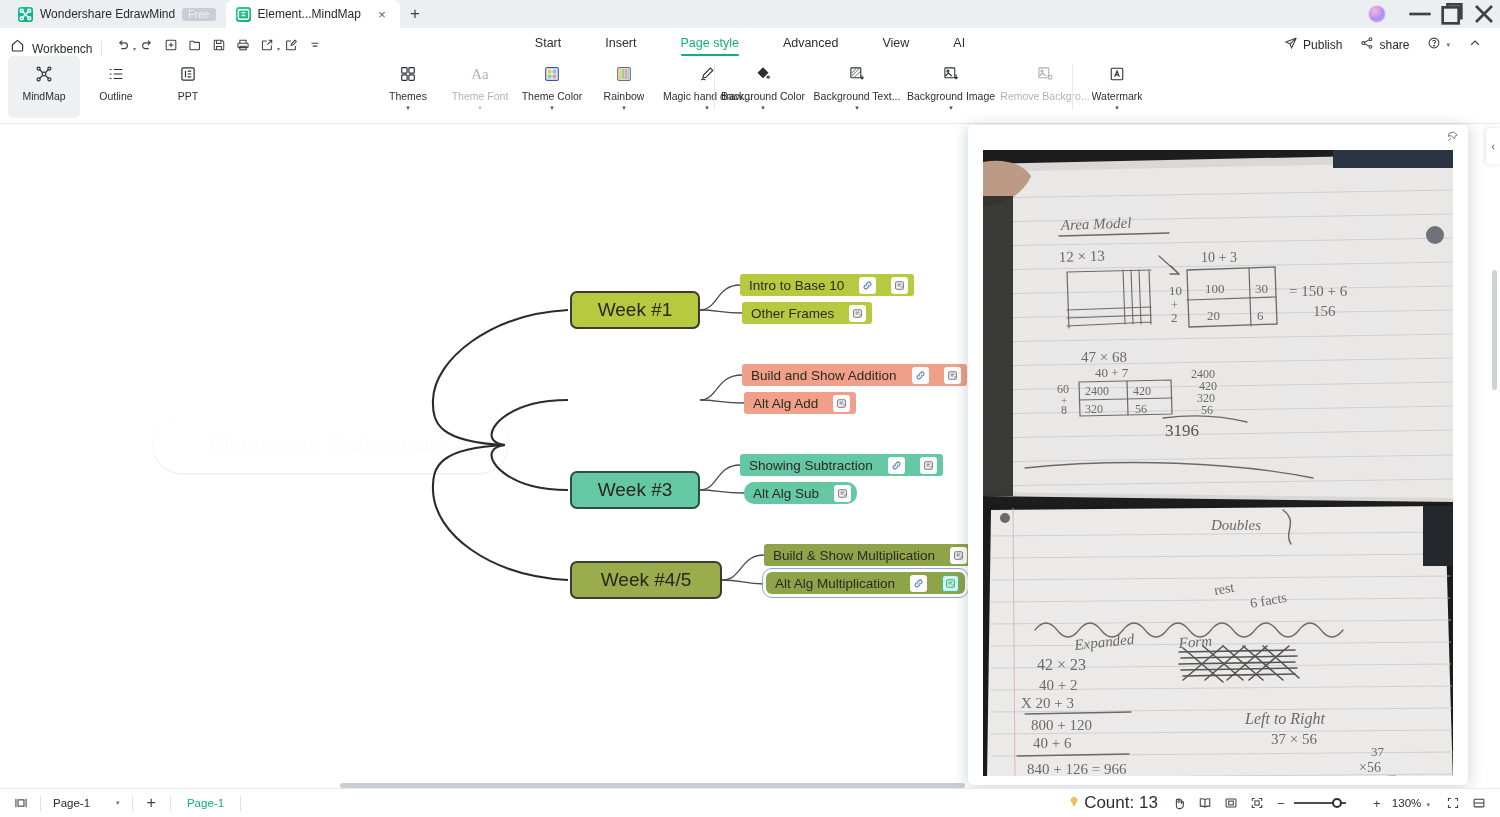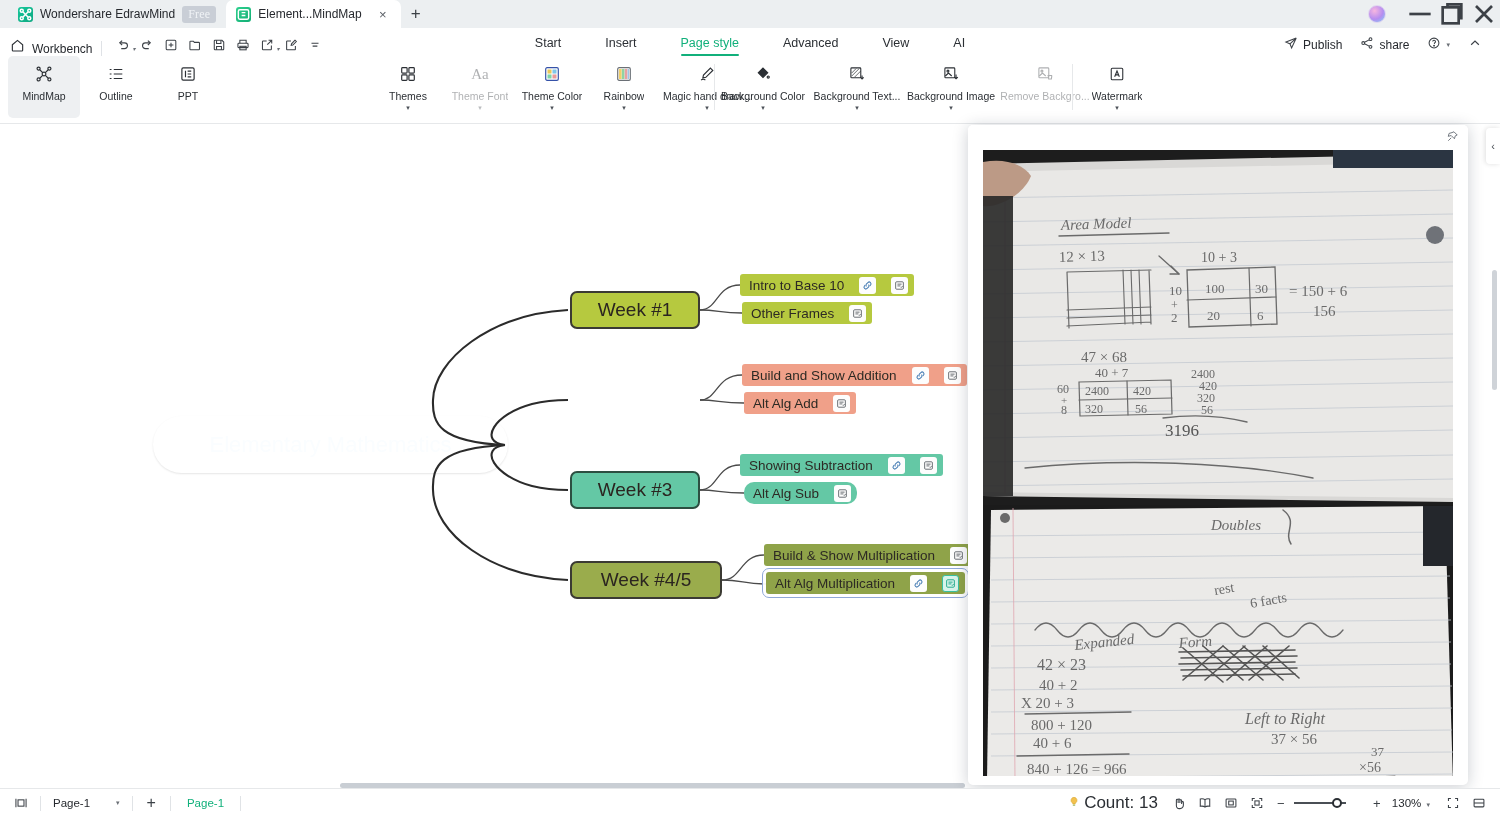--- a/index.html
+++ b/index.html
@@ -24,22 +24,22 @@
   .tab.inactive { background: transparent; }
   .tab.active { background: #fff; }
   .tab-ico {
     width: 15px; height: 15px; border-radius: 3px;
     display: inline-flex; align-items: center; justify-content: center;
     color: #fff; font-size: 9px; font-weight: bold; flex: 0 0 auto;
   }
   .tab-ico.brand { background: linear-gradient(135deg,#16c79a,#0fa882); }
   .tab-ico.doc { background: linear-gradient(135deg,#2fd18f,#12ad74); }
   .free-badge {
-    background: #c9ced6; color: #f0f3f6; font-size: 12px;
-    border-radius: 3px; padding: 1px 6px; letter-spacing: .2px; font-family: Liberation Serif, serif;
+    background: #c9ced6; color: #f0f3f6; font-size: 10px;
+    border-radius: 3px; padding: 1px 6px; letter-spacing: .2px;
   }
   .tab-close {
     font-size: 13px; color: #5a5f66; margin-left: 6px; line-height: 1;
     width: 16px; text-align: center; cursor: pointer;
   }
   .tab-plus {
     font-size: 17px; color: #3c4147; width: 30px; height: 28px;
     display: flex; align-items: center; justify-content: center; cursor: pointer;
   }
   .win-ctrls {
@@ -656,21 +656,21 @@
     </div>
     <div class="node leaf-node" style="left:764px; top:420px; background:#8fa349;">
       <span>Build &amp; Show Multiplication</span>
       <span class="chip">
         <svg viewBox="0 0 16 16" fill="none" stroke="#4e545a" stroke-width="1.2">
             <rect x="2.4" y="2.6" width="11.2" height="10.8" rx="1.4"></rect>
             <path d="M5 6h6M5 8.6h4.4M10 11.4l2.6-2.6"></path>
           </svg>
       </span>
     </div>
-    <div class="node leaf-node selected" style="left:766px; top:448px; background:#8fa349;">
+    <div class="node leaf-node selected" style="left:766px; top:448px; background:#8fa349;border-radius:6px;">
       <span>Alt Alg Multiplication</span>
       <span class="chip">
         <svg viewBox="0 0 16 16" fill="none" stroke="#4a7fb5" stroke-width="1.5">
             <path d="M6.6 9.4a2.6 2.6 0 0 1 0-3.7l2-2a2.6 2.6 0 0 1 3.7 3.7l-1 1"></path>
             <path d="M9.4 6.6a2.6 2.6 0 0 1 0 3.7l-2 2a2.6 2.6 0 0 1-3.7-3.7l1-1"></path>
           </svg>
       </span>
       <span class="chip hl">
         <svg viewBox="0 0 16 16" fill="none" stroke="#12a584" stroke-width="1.3">
             <rect x="2.4" y="2.6" width="11.2" height="10.8" rx="1.4"></rect>

